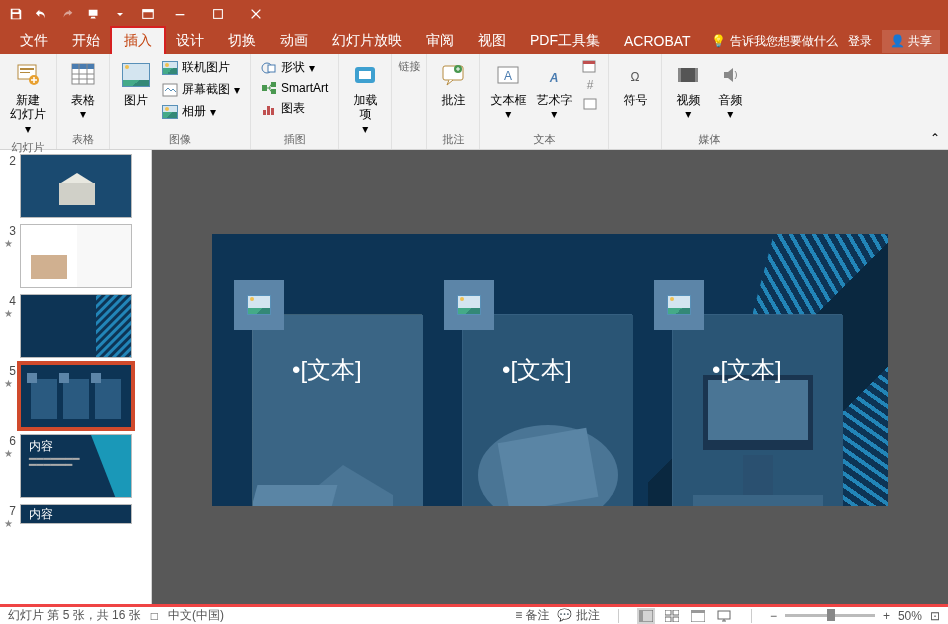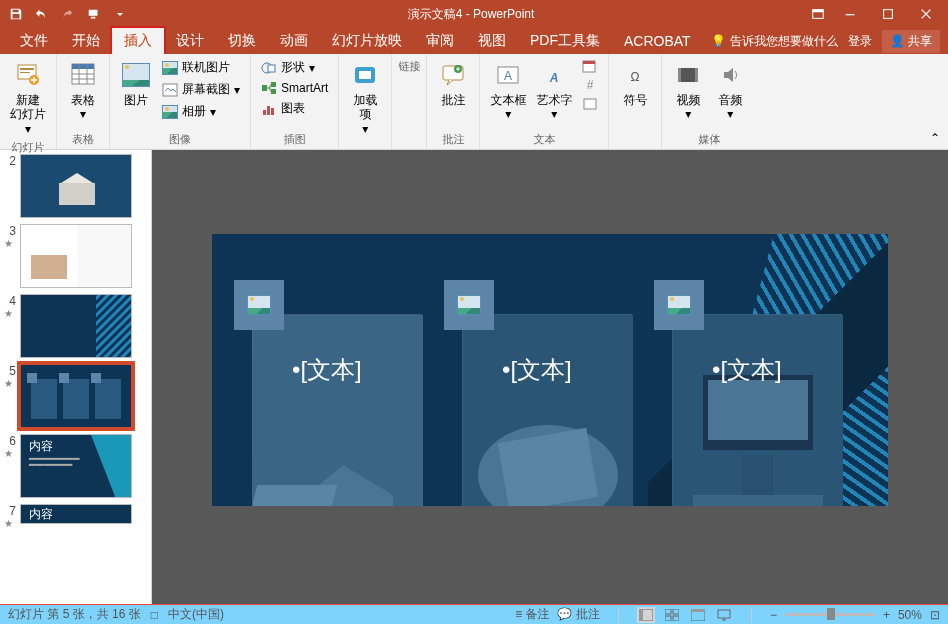--- a/index.html
+++ b/index.html
@@ -32,21 +32,21 @@
 .thumb-star{font-size:10px;color:#888}
 .thumb-preview{width:112px;height:64px;border:1px solid #bbb;background:#0d3455;position:relative;overflow:hidden}
 .thumb-preview.selected{outline:3px solid #d04a2c;border-color:#d04a2c}
 .thumb-preview.white{background:#fff}
 .editor{flex:1;background:#585858;display:flex;align-items:center;justify-content:center;position:relative;overflow:hidden}
 .slide{width:676px;height:272px;background:#0d3455;position:relative;overflow:hidden;margin-top:-14px}
 .slide-stripes{position:absolute;background:repeating-linear-gradient(45deg,#2285b8 0 4px,#0d3455 4px 10px)}
 .slide-card{position:absolute;width:170px;height:260px;background:rgba(20,70,110,0.85);border:1px solid rgba(255,255,255,0.15)}
 .slide-icon-box{position:absolute;width:50px;height:50px;background:#5c85a8;display:flex;align-items:center;justify-content:center}
 .slide-text{position:absolute;color:#fff;font-size:24px;font-weight:300}
-.statusbar{height:20px;background:#7dd3fc;border-top:1px solid #ef4444;display:flex;align-items:center;padding:0 8px;font-size:11px;color:#555}
+.statusbar{height:20px;background:#ffffff;border-top:3px solid #ef4444;display:flex;align-items:center;padding:0 8px;font-size:11px;color:#555}
 .sb-divider{width:1px;height:14px;background:#ccc;margin:0 10px}
 .sb-right{margin-left:auto;display:flex;align-items:center;gap:8px}
 .sb-view-btn{width:18px;height:16px;display:flex;align-items:center;justify-content:center;cursor:pointer}
 .sb-view-btn.active{background:#d4d4d4}
 .zoom-slider{width:90px;height:3px;background:#bbb;position:relative}
 .zoom-thumb{position:absolute;width:8px;height:12px;background:#888;top:-5px;left:42px}
 .picicon{width:16px;height:14px;background:#d4e5f0;border:1px solid #5890b8;position:relative}
 .picicon::before{content:"";position:absolute;width:4px;height:4px;border-radius:50%;background:#f0c050;top:1px;left:2px}
 .picicon::after{content:"";position:absolute;bottom:0;left:0;right:0;height:6px;background:linear-gradient(135deg,#4a8 50%,#387 50%)}
 </style>
@@ -74,21 +74,20 @@
         <svg viewBox="0 0 16 16">
           <path d="M2 3h10v7H2V3zm3 8h4l1 2H4l1-2z"></path>
         </svg>
       </div>
     <div class="tb-icon">
         <svg viewBox="0 0 16 16" style="width:8px">
           <path d="M2 6h12L8 12 2 6z"></path>
         </svg>
       </div>
   </div>
-  <div class="tb-title">演示文稿4 - PowerPoint</div>
   <div class="tb-right">
     <div class="tb-icon">
         <svg viewBox="0 0 16 16">
           <rect x="2" y="3" width="12" height="10" fill="none" stroke="#fff" stroke-width="1.2"></rect>
           <rect x="2" y="3" width="12" height="3"></rect>
         </svg>
       </div>
     <div class="tb-icon" style="width:36px">
         <svg viewBox="0 0 16 16">
           <rect x="3" y="8" width="10" height="1.5"></rect>

